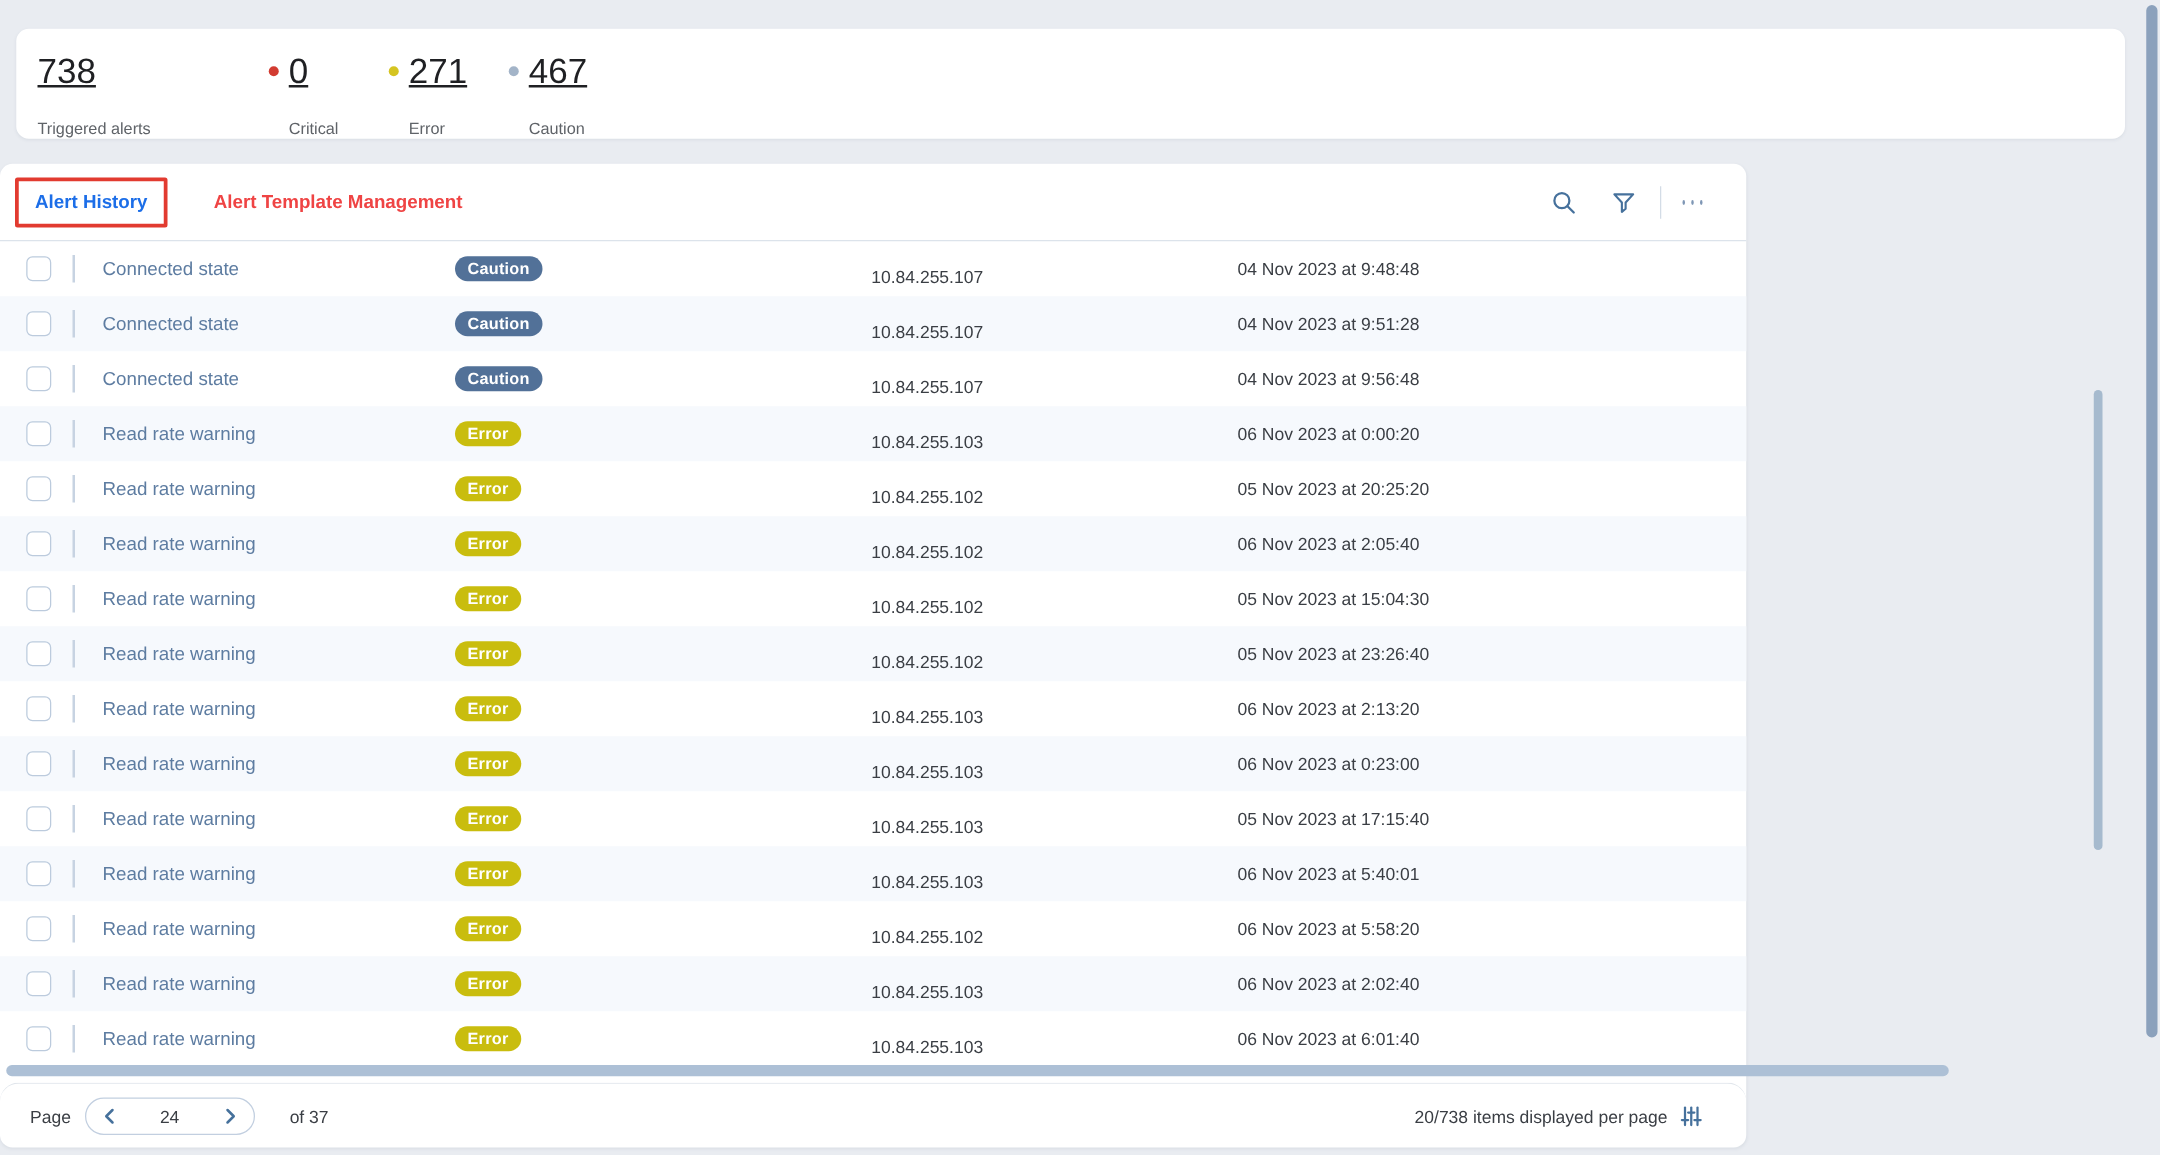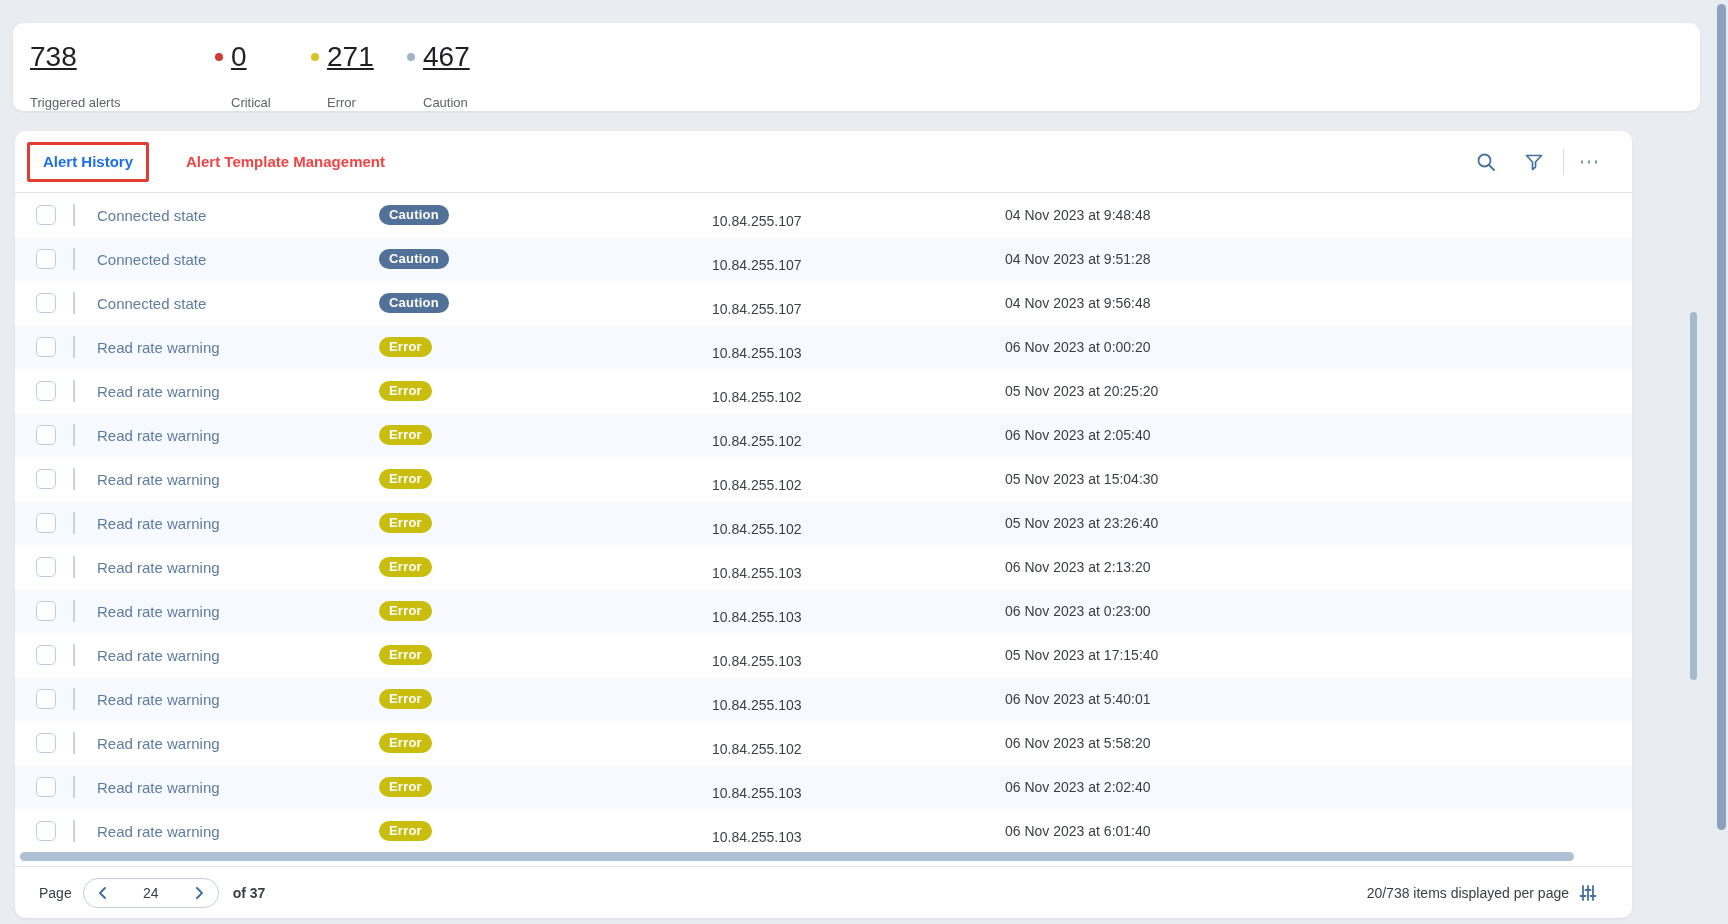--- a/index.html
+++ b/index.html
@@ -22,21 +22,21 @@
   .stat { display:flex; flex-direction:column; }
   .stat-main { width:185px; }
   .stat-1 { width:96px; }
   .stat-2 { width:109px; }
   .num-row { display:flex; align-items:center; }
   .dot { width:8px; height:8px; border-radius:50%; margin-right:8px; flex:0 0 auto; }
   .stat-value { font-size:28px; line-height:30px; color:#1f2023;text-decoration:underline; }
   .stat-label { font-size:13px; color:#5f6368; margin-top:23px; }
   .stat .with-dot + .stat-label { margin-left:16px; }
   
-  #main-card { left:15px; top:131px; width:1617px; height:787px; }
+  #main-card { left:0; top:131px; width:1397px; height:787px; }
   .tab-header {
     height:62px; display:flex; align-items:center;
     border-bottom:1px solid #dce3eb; position:relative;
   }
   .annotation-box {
     margin-left:12px; height:40px; padding:0 13px;
     border:3px solid #e23b30; border-radius:2px;
     display:flex; align-items:center;
   }
   .tab { font-size:15px; font-weight:bold; cursor:default; }
@@ -78,33 +78,33 @@
     background:#adc0d6; border-radius:5px;
   }
   .page-scrollbar {
     position:absolute; left:1717px; top:4px; width:9px; height:826px;
     background:#8ba1bc; border-radius:5px;
   }
   
   .pagination {
     position:absolute; left:0; right:0; top:735px; bottom:0;
     border-top:1px solid #e1e6ec;
-    display:flex; align-items:center; font-size:14px; color:#3a3e44;
+    display:flex; align-items:center; font-size:14px; color:#3a3e44;border-radius:15px;
   }
   .page-label { margin-left:24px; }
   .page-pill {
     margin-left:11px; width:136px; height:30px;
     border:1.5px solid #c2cfe0; border-radius:16px; background:#fff;
     display:flex; align-items:center; justify-content:space-between;
     padding:0 11px;
     text-align:right;
   }
   .chev { width:16px; height:16px; display:flex; align-items:center; justify-content:center; }
   .page-num { font-size:14px; color:#3a3e44; }
-  .of-label { margin-left:14px;font-weight:bold; }
+  .of-label { margin-left:28px; }
   .items-info { position:absolute; right:63px; display:flex; align-items:center; }
   .adjust-icon { position:absolute; right:34px; width:20px; height:20px; display:flex; align-items:center; justify-content:center; }
   svg { display:block; }
 </style>
 </head>
 <body>
 
 <div class="card" id="summary-card">
   <div class="summary-inner">
     <div class="stat stat-main">

